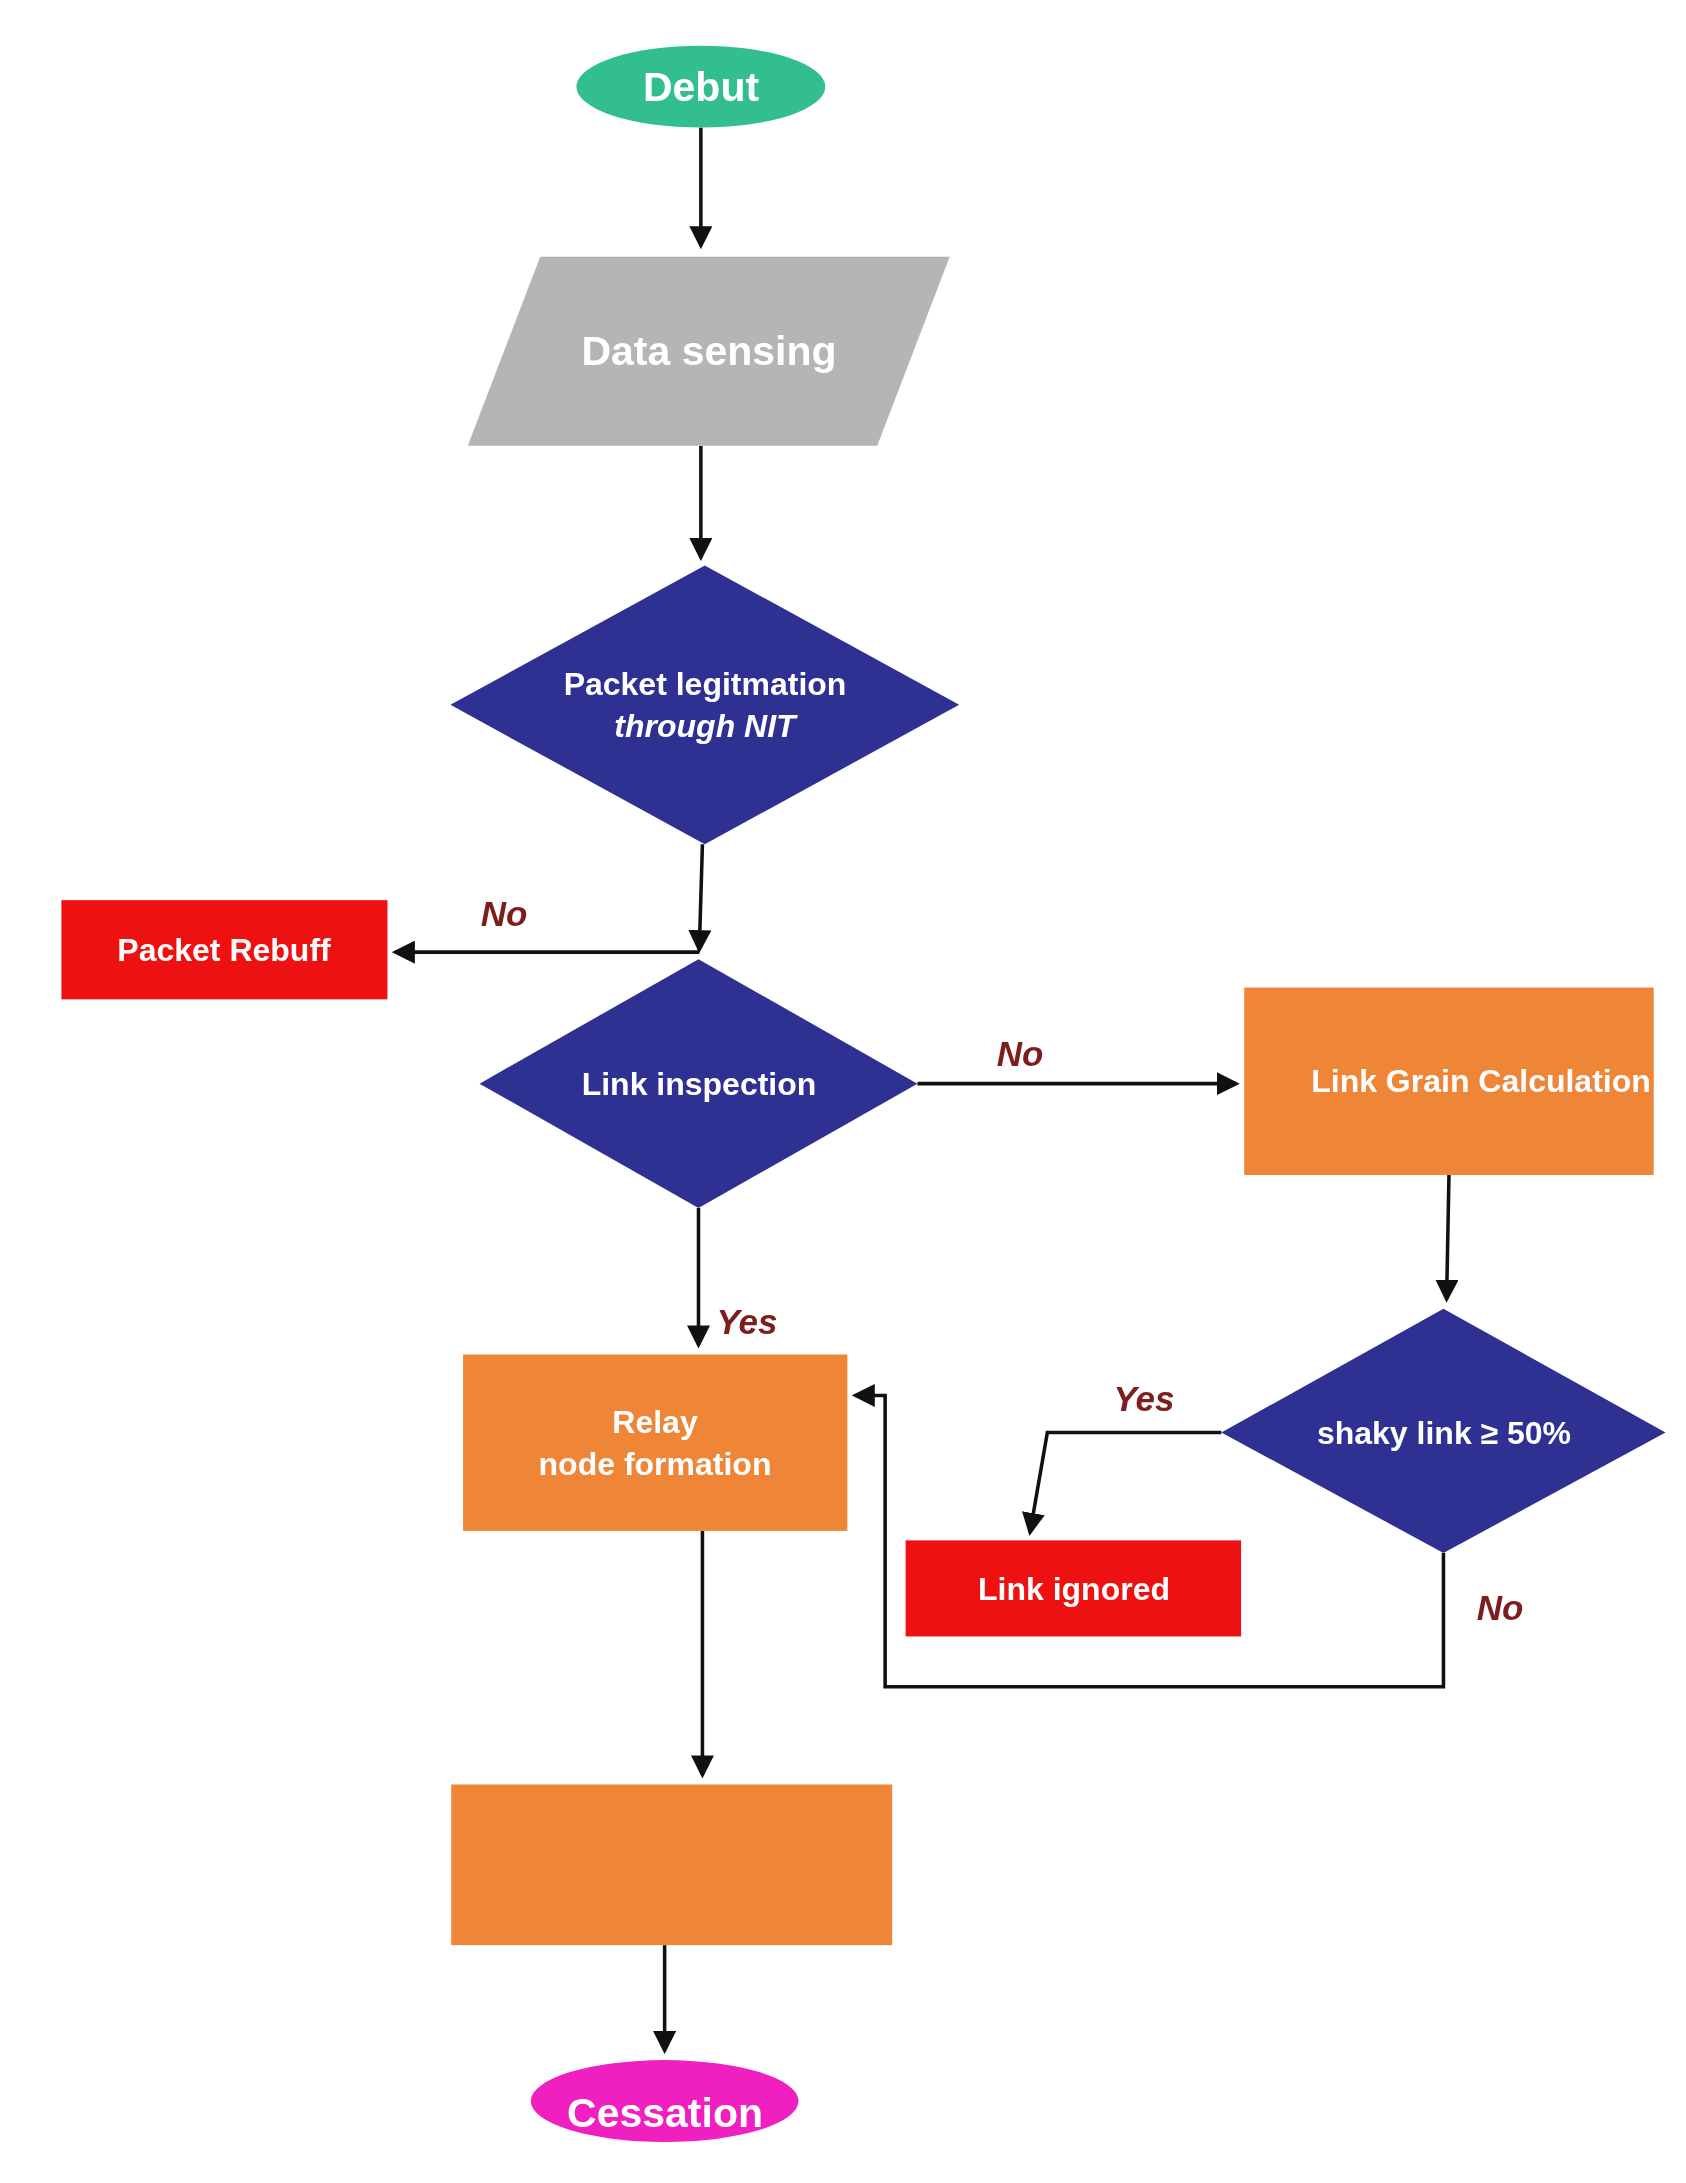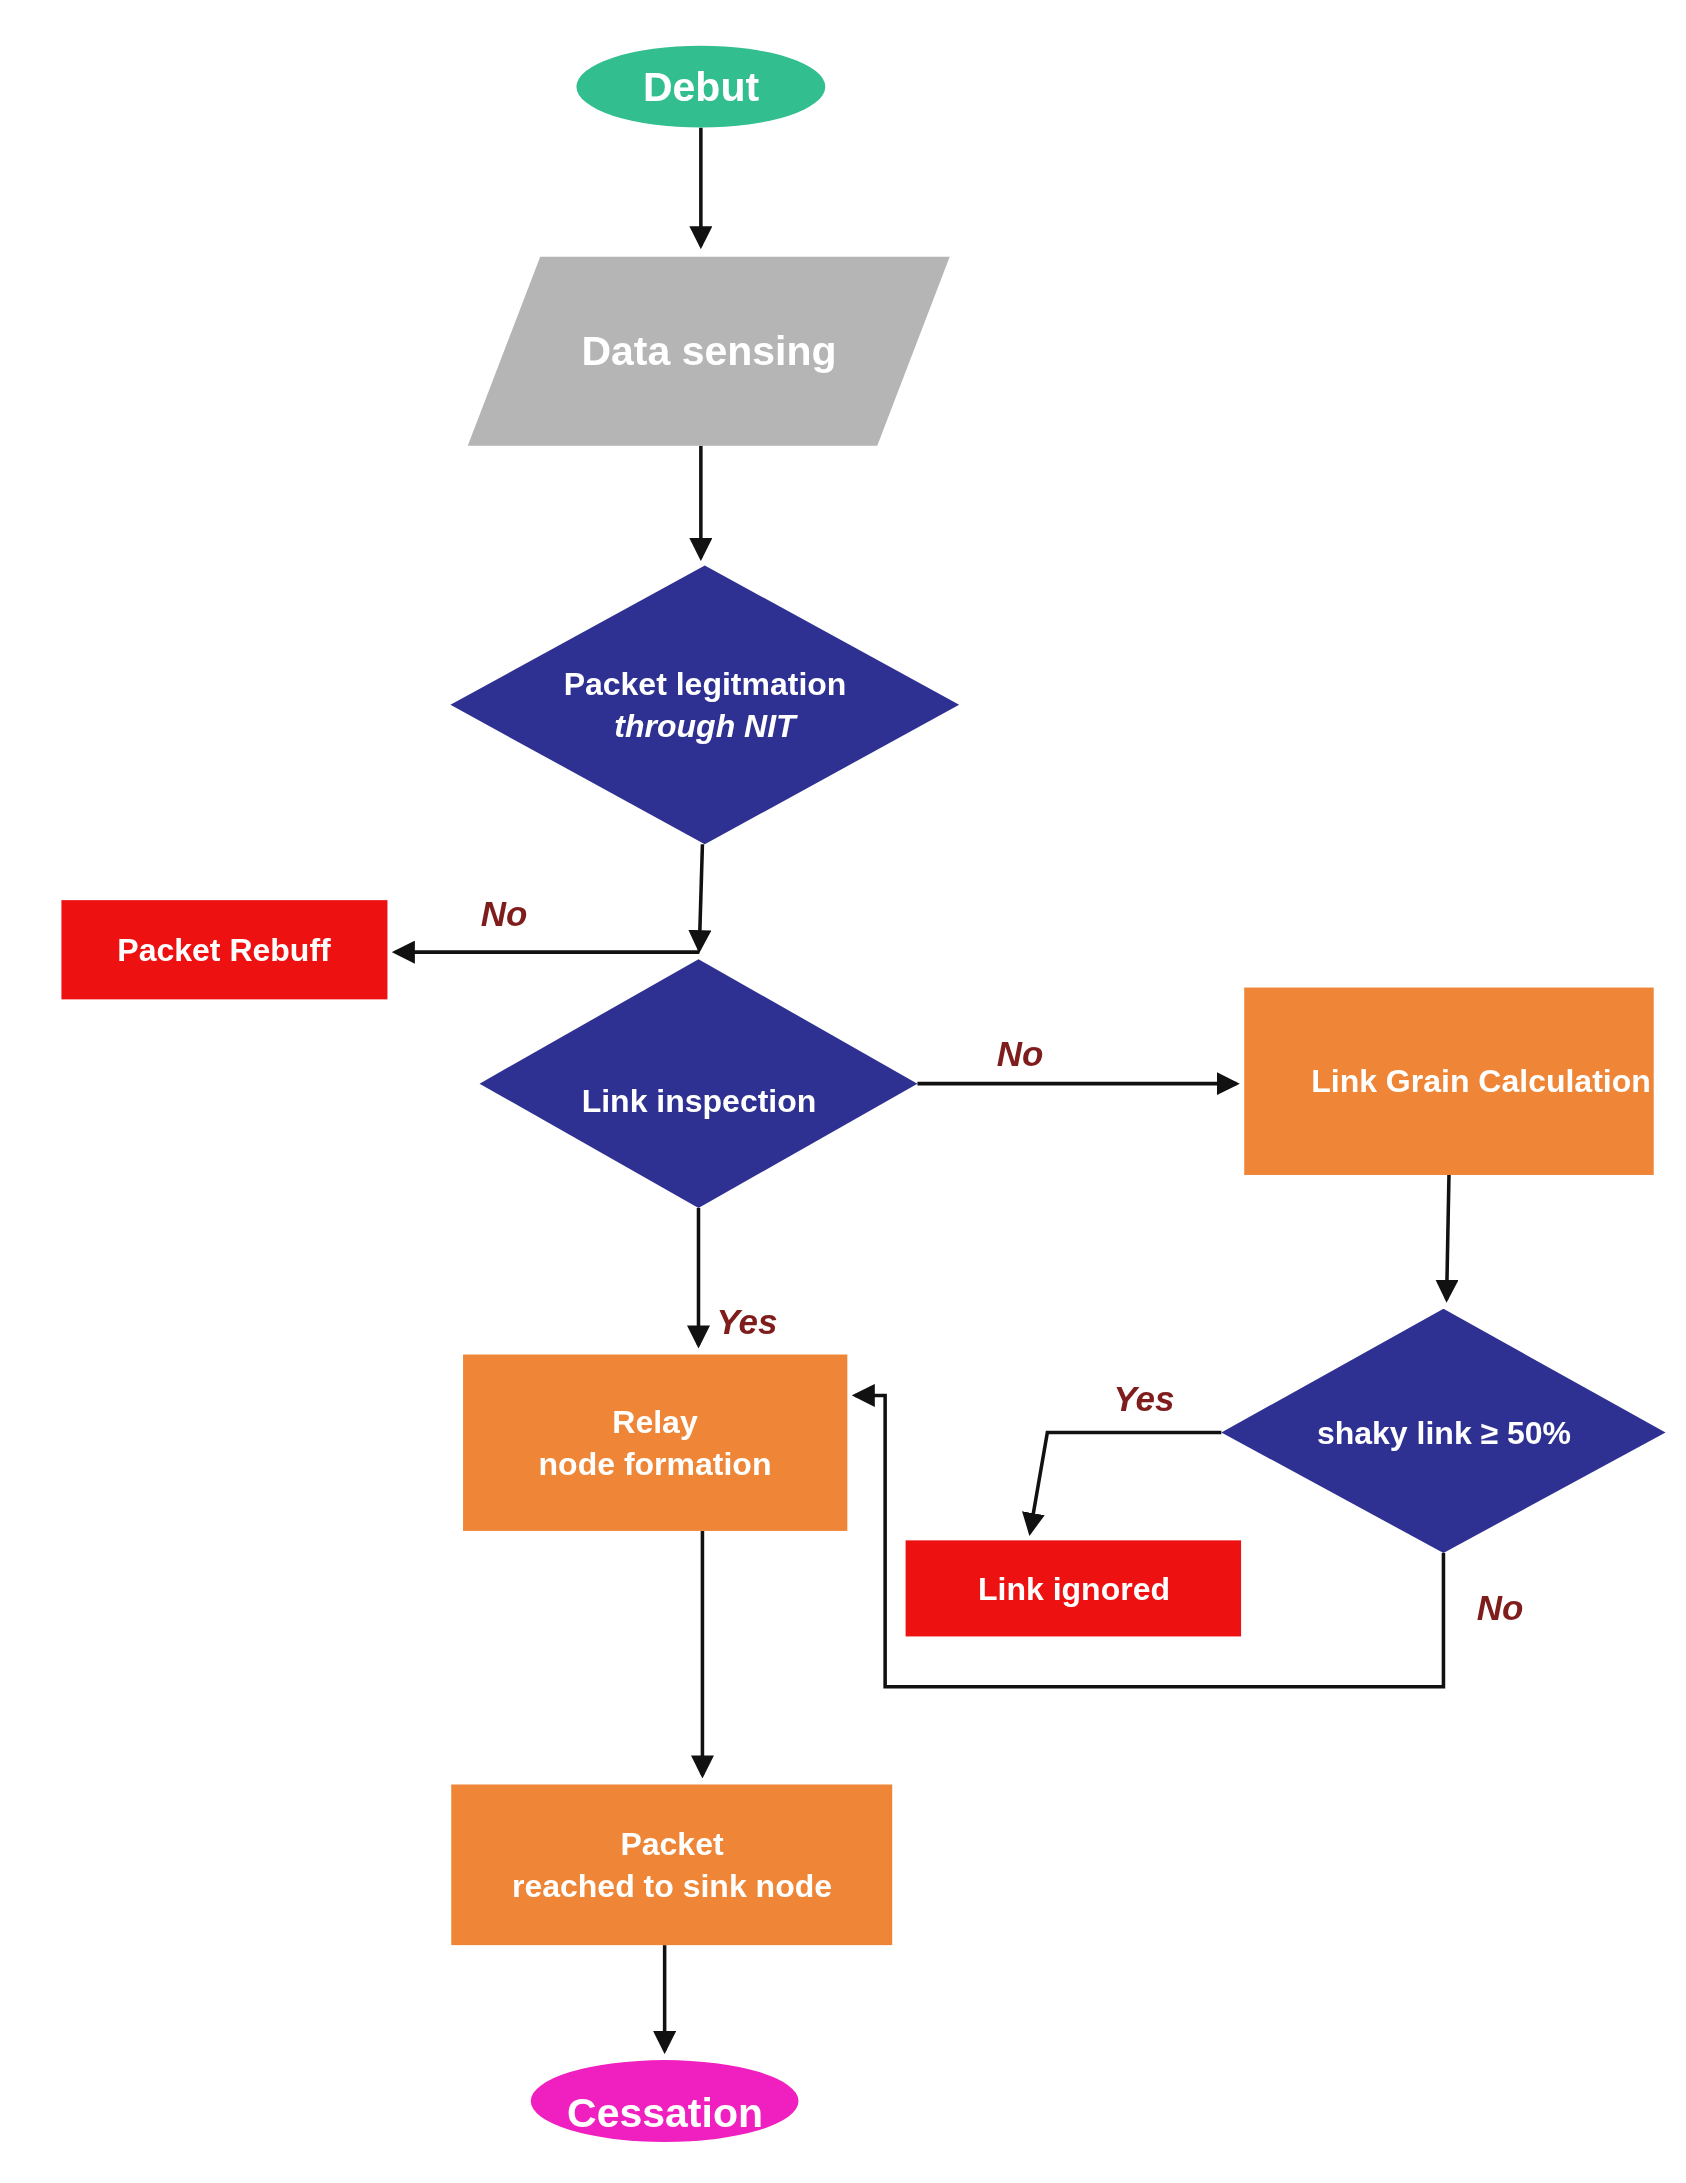--- a/index.html
+++ b/index.html
@@ -99,37 +99,33 @@
 
   <div class="label big" style="left:709px; top:351px;">Data sensing</div>
 
   <div class="label" style="left:705px; top:705px;">
     <div>Packet legitmation</div>
     <div class="italic-line">through NIT</div>
   </div>
 
   <div class="label" style="left:224px; top:950px;">Packet Rebuff</div>
 
-  <div class="label" style="left:699px; top:1084px;margin-top:17px;">Link inspection</div>
+  <div class="label" style="left:699px; top:1084px;">Link inspection</div>
 
   <div class="label" style="left:1449px; top:1081px;margin-left:32px;">Link Grain Calculation</div>
 
   <div class="label" style="left:1444px; top:1433px;text-align:right;">shaky link ≥ 50%</div>
 
   <div class="label" style="left:1074px; top:1589px;">Link ignored</div>
 
   <div class="label" style="left:655px; top:1443px;">
     <div>Relay</div>
     <div>node formation</div>
   </div>
 
-  <div class="label" style="left:672px; top:1865px;">
-    <div>Packet</div>
-    <div>reached to sink node</div>
-  </div>
 
   <div class="label big" style="left:665px; top:2101px;margin-top:12px;">Cessation</div>
 
   <div class="edge-label" style="left:504px; top:914px;">No</div>
 
   <div class="edge-label" style="left:1020px; top:1054px;">No</div>
 
   <div class="edge-label" style="left:747px; top:1322px;">Yes</div>
 
   <div class="edge-label" style="left:1144px; top:1399px;">Yes</div>

